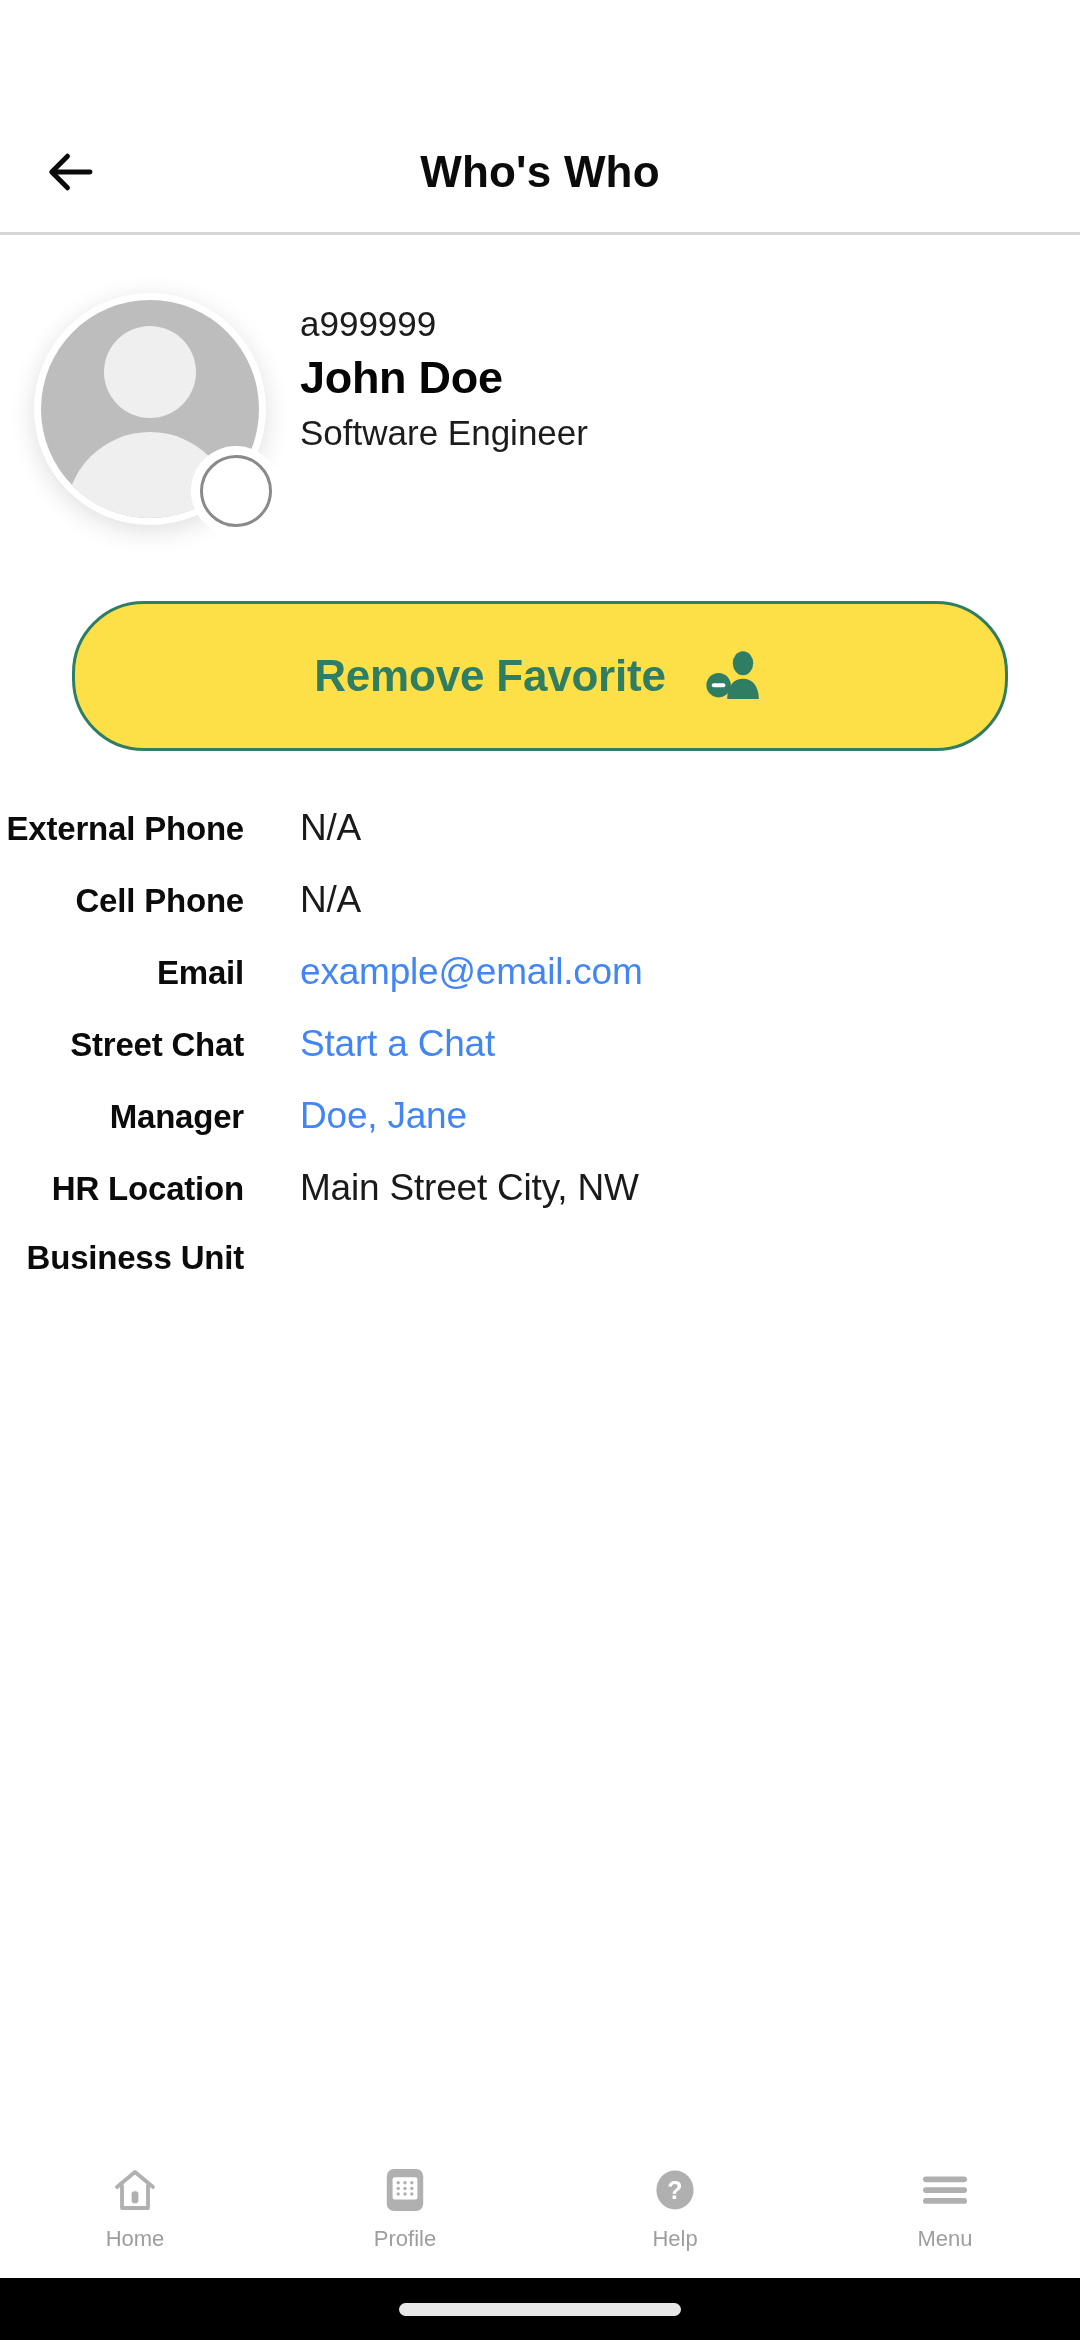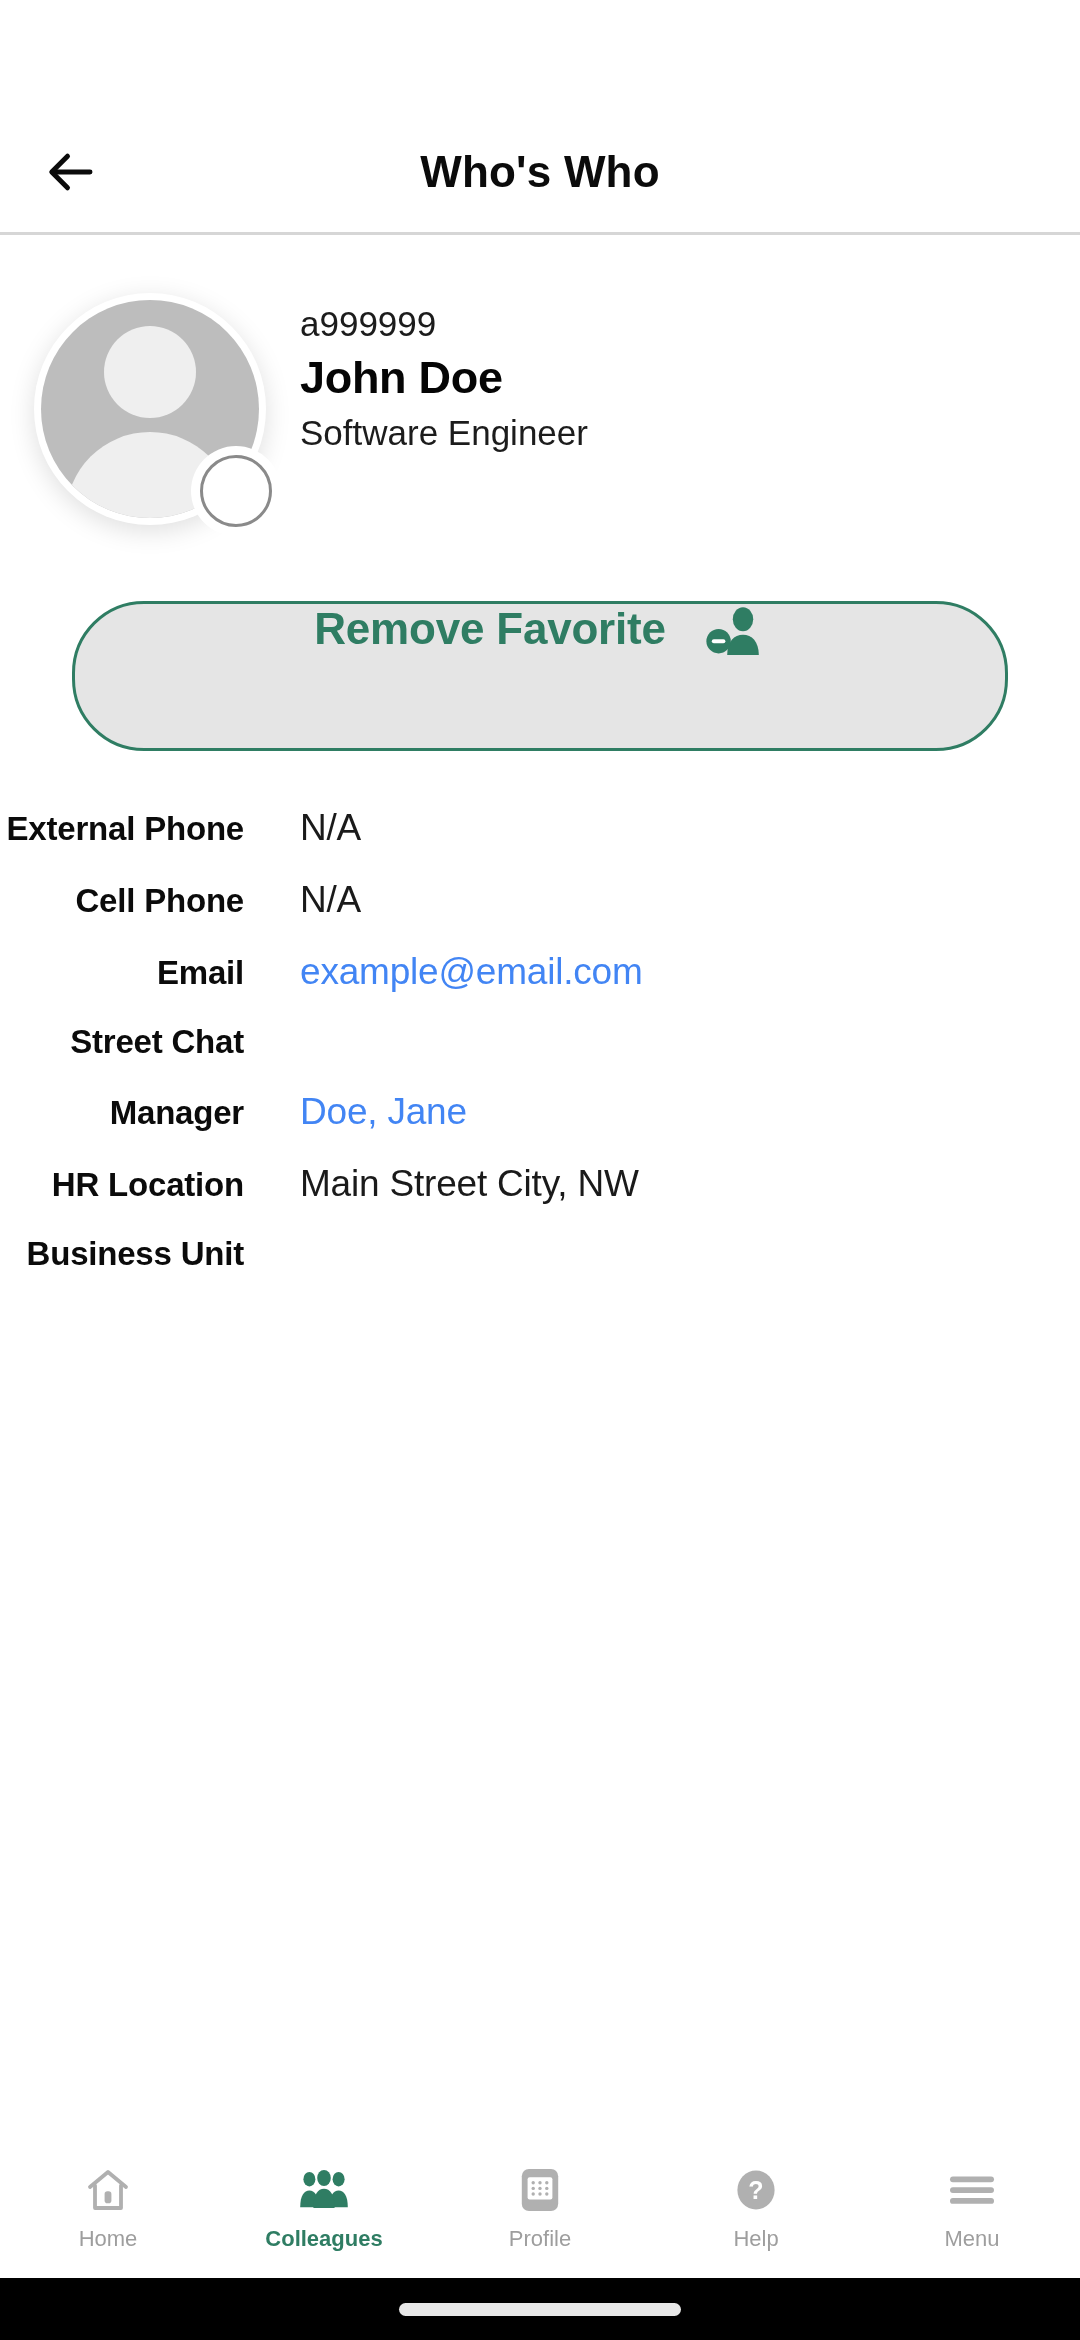--- a/index.html
+++ b/index.html
@@ -152,23 +152,23 @@
 
   
   .fav-row {
     flex: 0 0 auto;
     padding: 76px 72px 0 72px;
   }
   .fav-btn {
     height: 144px;
     border: 3px solid #2f7d63;
     border-radius: 72px;
-    background: #e5e5e5;
-    display: flex;
-    align-items: flex-start;
+    background: #fde047;
+    display: flex;
+    align-items: center;
     justify-content: center;
     gap: 38px;
     cursor: pointer;
   }
   .fav-label {
     font-size: 44px;
     font-weight: bold;
     color: #2f7d63;
     letter-spacing: -0.2px;
   }
@@ -354,20 +354,21 @@
     <div class="detail-row">
       <div class="detail-label">Cell Phone</div>
       <div class="detail-value">N/A</div>
     </div>
     <div class="detail-row">
       <div class="detail-label">Email</div>
       <div class="detail-value link">example@email.com</div>
     </div>
     <div class="detail-row">
       <div class="detail-label">Street Chat</div>
+      <div class="detail-value link">Start a Chat</div>
     </div>
     <div class="detail-row">
       <div class="detail-label">Manager</div>
       <div class="detail-value link">Doe, Jane</div>
     </div>
     <div class="detail-row">
       <div class="detail-label">HR Location</div>
       <div class="detail-value">Main Street City, NW</div>
     </div>
     <div class="detail-row">
@@ -381,33 +382,20 @@
       <span class="nav-icon">
         <svg width="48" height="48" viewBox="0 0 24 24" fill="none" stroke="#b0b0b0" stroke-width="1.9" stroke-linecap="round" stroke-linejoin="round">
           <path d="M3 10.5 L12 3 L21 10.5"></path>
           <path d="M5.5 9.8 V21 H18.5 V9.8"></path>
           <rect x="10.3" y="12.6" width="3.4" height="6.0" rx="1.4" fill="#b0b0b0" stroke="none"></rect>
         </svg>
       </span>
       <span class="nav-label">Home</span>
     </div>
 
-    <div class="nav-item active">
-      <span class="nav-icon">
-        <svg width="50" height="40" viewBox="0 0 25 20" fill="#2f7d63">
-          <ellipse cx="5.2" cy="4.6" rx="3.0" ry="3.6"></ellipse>
-          <path d="M0.6 18.6 C0.6 12.6 2.6 10.2 5.2 10.2 C7.8 10.2 9.8 12.6 9.8 18.6 Z"></path>
-          <ellipse cx="19.8" cy="4.6" rx="3.0" ry="3.6"></ellipse>
-          <path d="M15.2 18.6 C15.2 12.6 17.2 10.2 19.8 10.2 C22.4 10.2 24.4 12.6 24.4 18.6 Z"></path>
-          <ellipse cx="12.5" cy="4.0" rx="3.4" ry="4.0"></ellipse>
-          <path d="M7.2 19.0 C7.2 12.2 9.5 9.4 12.5 9.4 C15.5 9.4 17.8 12.2 17.8 19.0 Z"></path>
-        </svg>
-      </span>
-      <span class="nav-label">Colleagues</span>
-    </div>
 
     <div class="nav-item">
       <span class="nav-icon">
         <svg width="46" height="48" viewBox="0 0 23 24">
           <rect x="2.4" y="1.5" width="18.2" height="21" rx="3.6" fill="#b0b0b0"></rect>
           <rect x="5.3" y="5.6" width="12.4" height="11.2" rx="1.0" fill="#ffffff"></rect>
           <g fill="#b0b0b0">
             <circle cx="8.1" cy="8.4" r="0.85"></circle>
               <circle cx="11.5" cy="8.4" r="0.85"></circle>
               <circle cx="14.9" cy="8.4" r="0.85"></circle>

